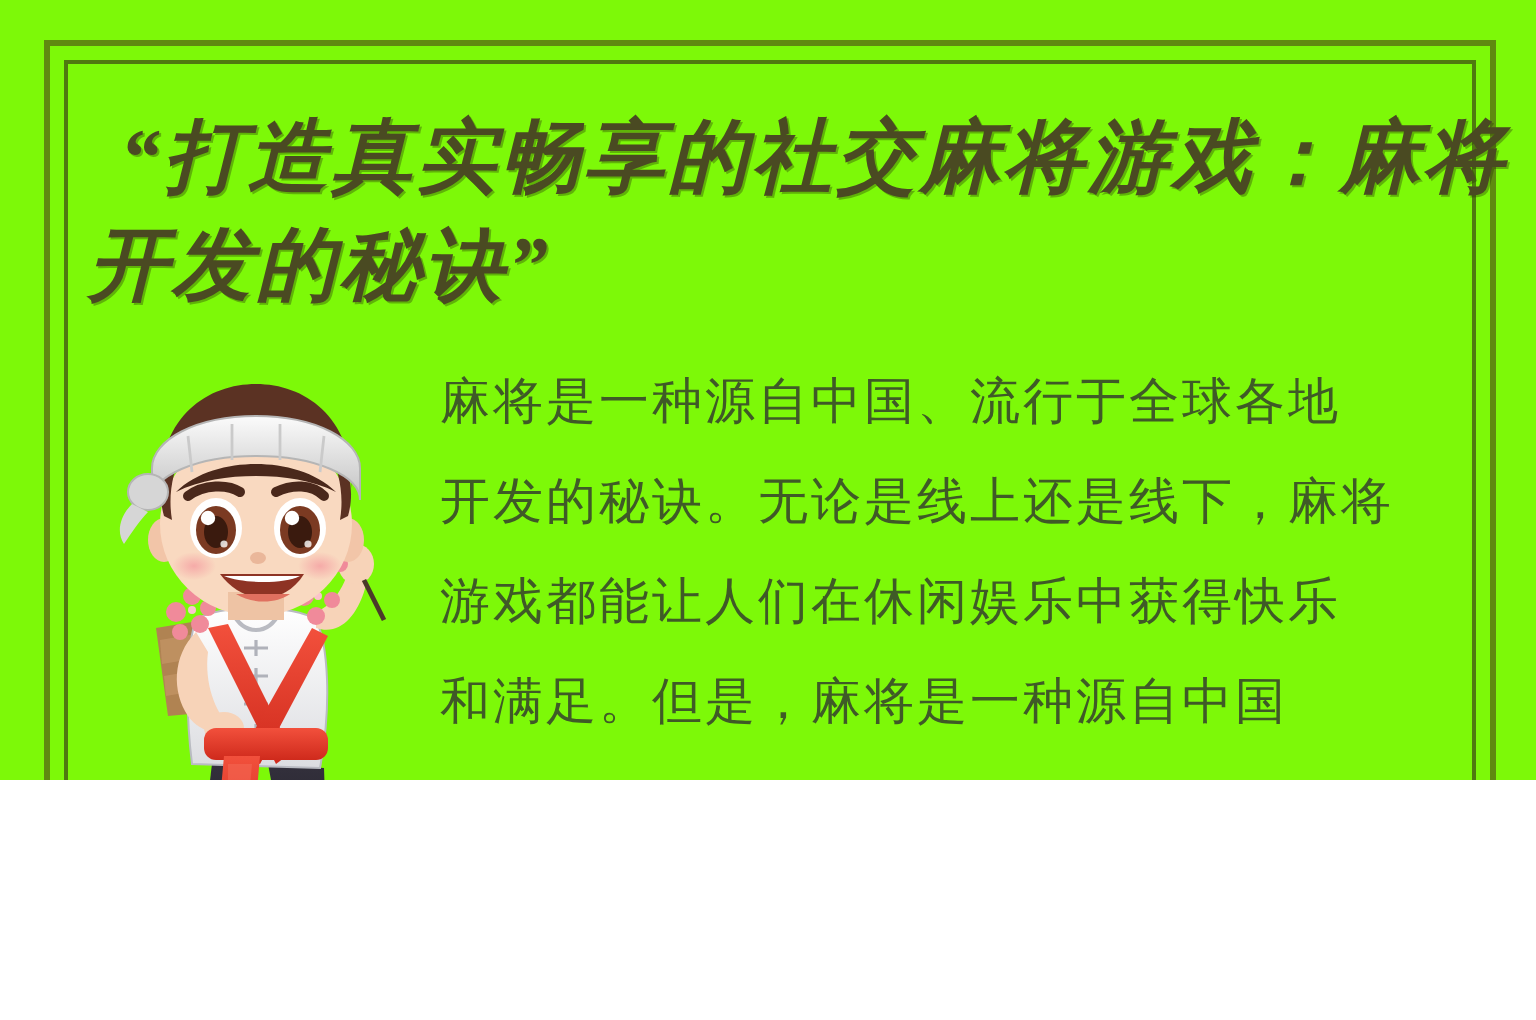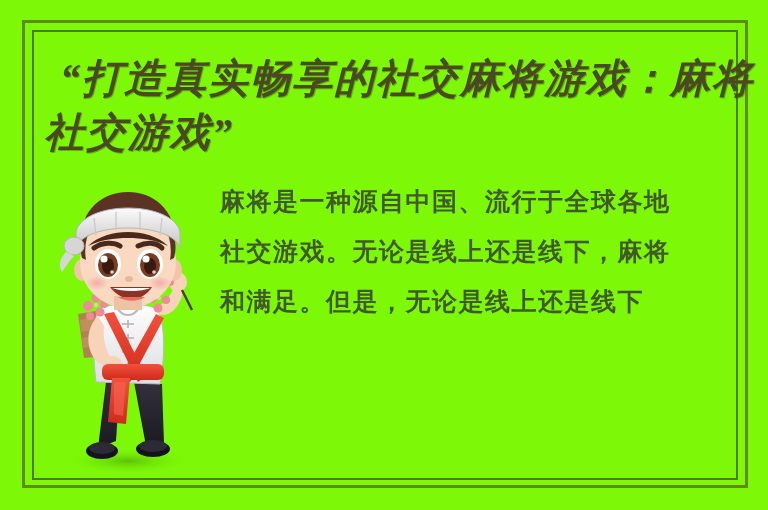--- a/index.html
+++ b/index.html
@@ -10,21 +10,21 @@
   body {
     width: 768px;
     height: 510px;
     overflow: hidden;
     font-family: "Liberation Sans", "DejaVu Sans", sans-serif;
   }
 
   #card {
     position: relative;
     width: 768px;
-    height: 510px;
+    height: 390px;
     background: #7df908;
     overflow: hidden;
   }
 
   
   .frame-outer {
     position: absolute;
     left: 22px;
     top: 20px;
     width: 726px;
@@ -72,21 +72,20 @@
     top: 176px;
     width: 512px;
   }
   .body-line {
     font-family: "Liberation Sans", "DejaVu Sans", sans-serif;
     font-size: 25px;
     line-height: 50px;
     letter-spacing: 1.5px;
     color: #3f5a27;
     white-space: nowrap;
-    font-weight: bold;
   }
 
   
   #character {
     position: absolute;
     left: 42px;
     top: 186px;
     width: 172px;
     height: 292px;
   }
@@ -95,27 +94,28 @@
 </head>
 <body>
 
 <div id="card">
 
   <div class="frame-outer"></div>
   <div class="frame-inner"></div>
 
   <div id="title-block">
     <div class="title-line l1">“打造真实畅享的社交麻将游戏：麻将</div>
-    <div class="title-line l2">社交游戏”</div>
+    <div class="title-line l2">开发的秘诀”</div>
   </div>
 
   <div id="body-block">
     <div class="body-line">麻将是一种源自中国、流行于全球各地</div>
-    <div class="body-line">社交游戏。无论是线上还是线下，麻将</div>
-    <div class="body-line">和满足。但是，无论是线上还是线下</div>
+    <div class="body-line">开发的秘诀。无论是线上还是线下，麻将</div>
+    <div class="body-line">游戏都能让人们在休闲娱乐中获得快乐</div>
+    <div class="body-line">和满足。但是，麻将是一种源自中国</div>
   </div>
 
   <div id="character">
     <svg viewBox="0 0 172 292" xmlns="http://www.w3.org/2000/svg">
       <defs>
         <radialGradient id="gShadow" cx="50%" cy="50%" r="50%">
           <stop offset="0%" stop-color="#55b806" stop-opacity="0.85"></stop>
           <stop offset="100%" stop-color="#7df908" stop-opacity="0"></stop>
         </radialGradient>
         <linearGradient id="gBand" x1="0" y1="0" x2="0" y2="1">

